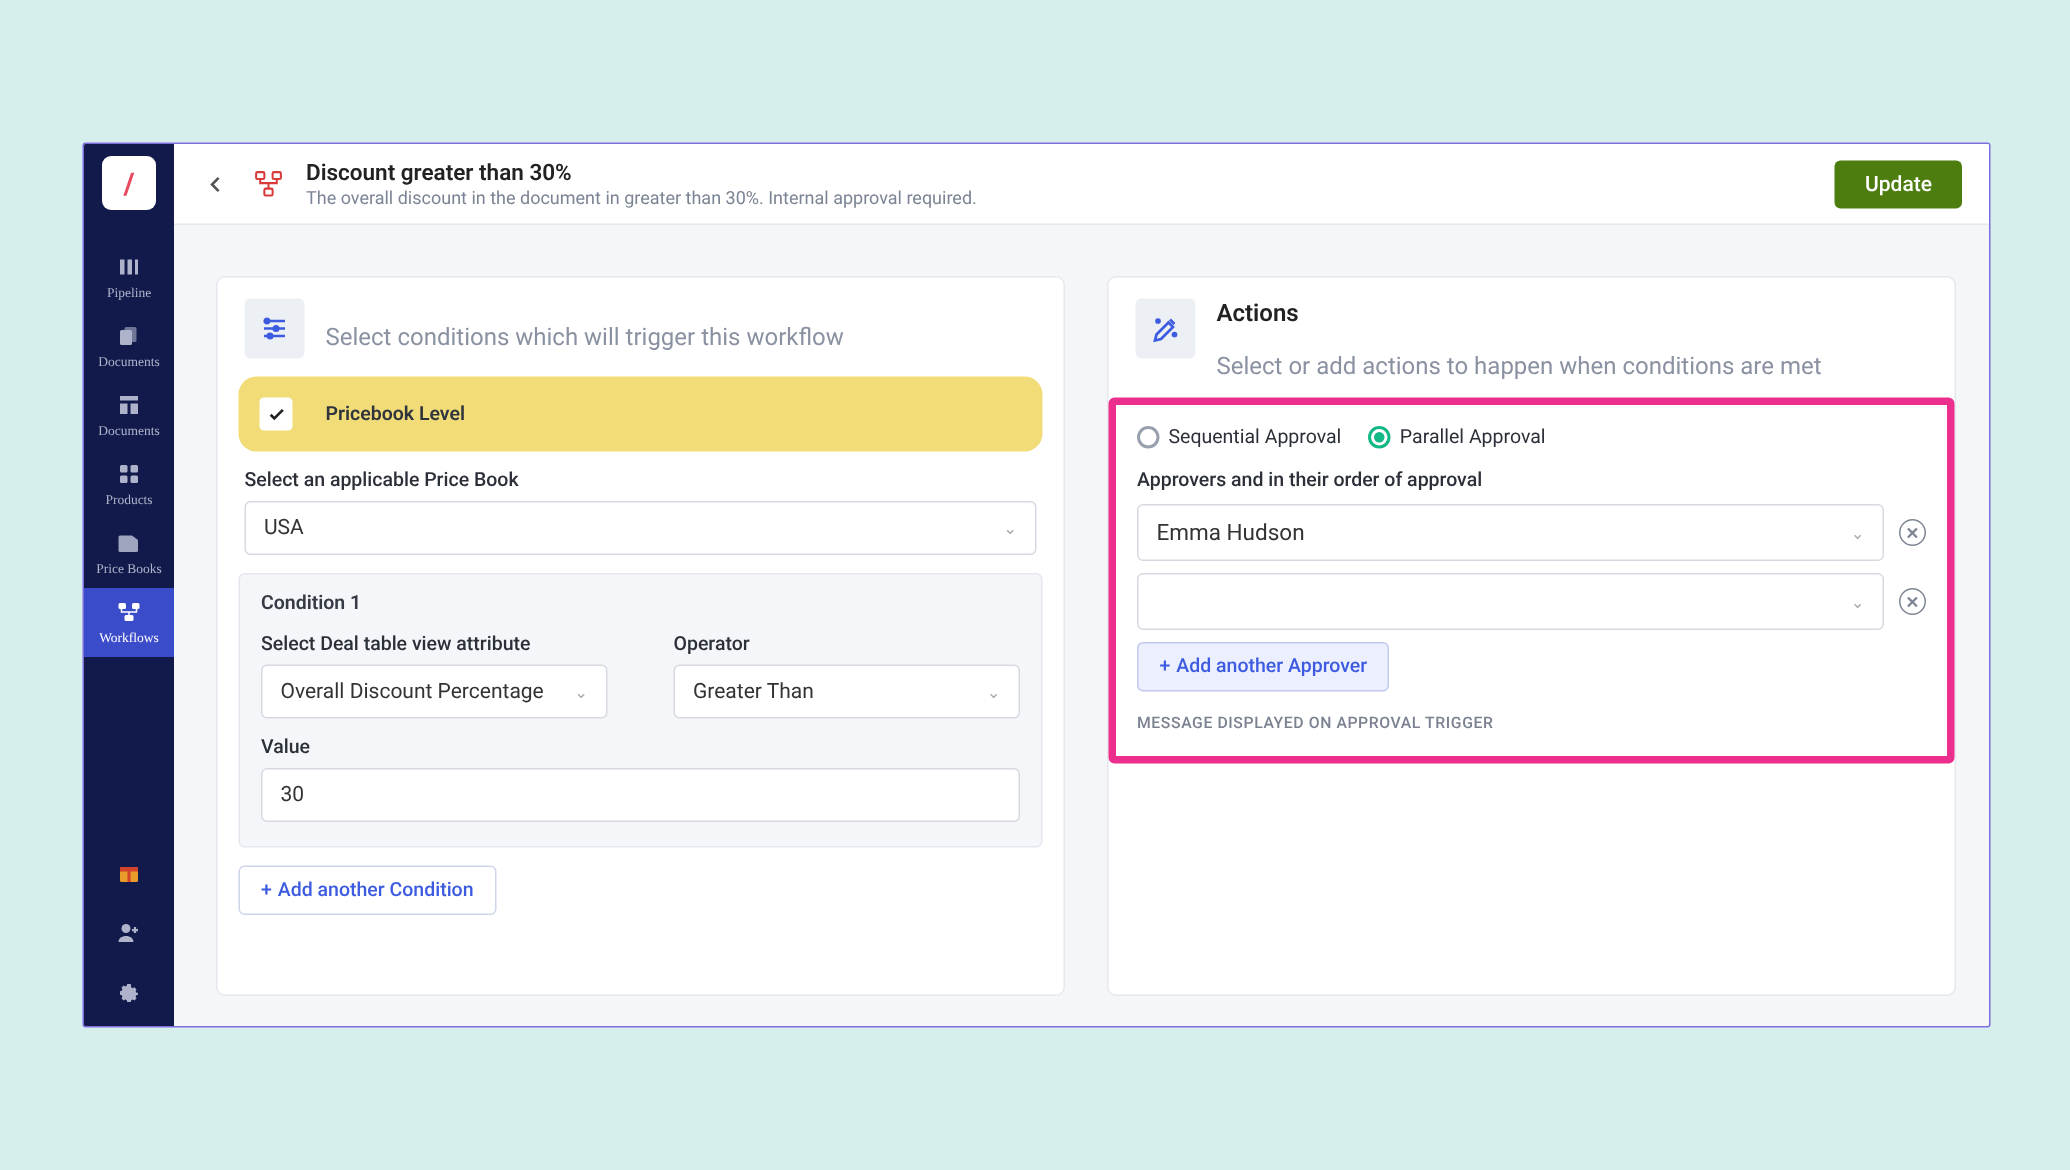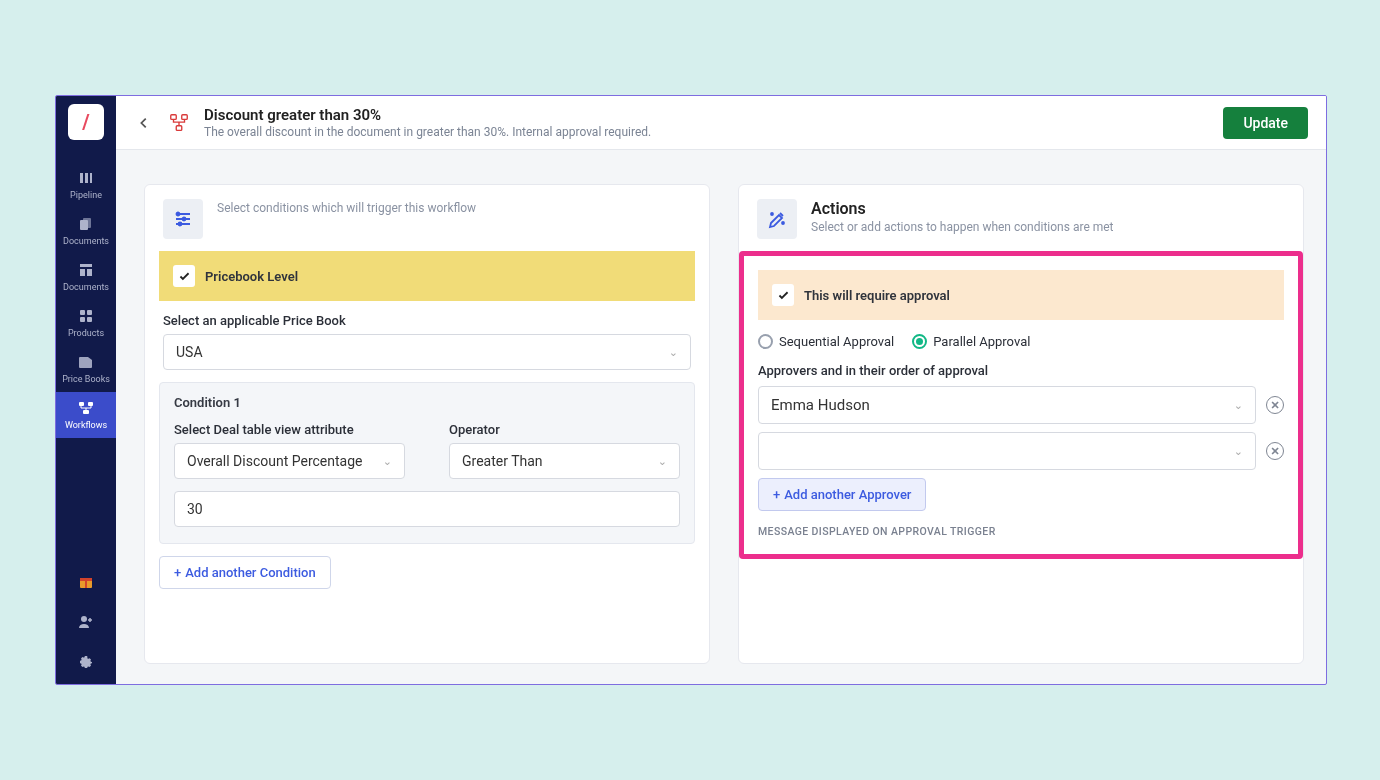--- a/index.html
+++ b/index.html
@@ -48,21 +48,21 @@
     content:"";
     position:absolute; right:-6px; top:50%;
     transform:translateY(-50%);
     width:0;height:0;
     border-top:6px solid transparent;
     border-bottom:6px solid transparent;
     border-right:6px solid #f4f6f8;
   }
   .nav-icon { width: 16px; height: 16px; display:flex; align-items:center; justify-content:center; margin-bottom:4px; }
   .nav-icon svg { width:16px; height:16px; }
-  .nav-label { font-size: 9px; text-align:right; }
+  .nav-label { font-size: 9px; text-align:right;font-family:Liberation Serif, serif; }
   .nav-spacer { flex: 1; }
   .nav-secondary .nav-item { padding: 10px 0; }
   .main {
     flex: 1;
     display: flex;
     flex-direction: column;
     overflow: hidden;
   }
   .topbar {
     background: #fff;
@@ -78,21 +78,21 @@
     cursor:pointer;
     color:#555;
   }
   .flow-icon {
     display:flex; align-items:center; justify-content:center;
   }
   .title-block { flex: 1; }
   .title-main { font-size: 15px; font-weight: 600; color:#222; }
   .title-sub { font-size: 12px; color:#7b8494; margin-top:1px; }
   .update-btn {
-    background: #15803d;
+    background: #4d7c0f;
     color:#fff;
     border:none;
     border-radius:4px;
     padding: 8px 20px;
     font-size: 14px;
     font-weight:500;
     cursor:pointer;
   }
   .content {
     flex:1;
@@ -116,27 +116,27 @@
     padding: 14px 18px 12px;
   }
   .panel-icon-box {
     width:40px; height:40px;
     background:#eceff4;
     border-radius:4px;
     display:flex; align-items:center; justify-content:center;
     color:#3c5be0;
   }
   .panel-title { font-size:16px; font-weight:600; color:#222; }
-  .panel-sub { font-size:12px; color:#8a92a2; margin-top:2px; }
+  .panel-sub { font-size:16px; color:#8a92a2; margin-top:16px; }
   .panel-body { padding: 0 14px 18px; display:flex; flex-direction:column; gap:12px; }
 
   .banner {
-    display:flex; align-items:center; gap:10px;
+    display:flex; align-items:center; gap:22px;
     padding: 14px 14px;
-    border-radius:0;
+    border-radius:12px;
     font-size:13px; font-weight:600; color:#30343c;
   }
   .banner.yellow { background:#f1dc78; }
   .banner.peach { background:#fce8cf; }
   .check-square {
     width:22px; height:22px;
     background:#fff; border-radius:3px;
     display:flex; align-items:center; justify-content:center;
     color:#333; font-size:14px;
   }
@@ -389,20 +389,21 @@
               </div>
               <div class="cond-col">
                 <div class="field-label">Operator</div>
                 <div class="select">
                   <span>Greater Than</span>
                   <span class="chev">⌄</span>
                 </div>
               </div>
             </div>
             <div class="field-group" style="padding:0;">
+              <div class="field-label">Value</div>
               <div class="text-input">
                 <span>30</span>
               </div>
             </div>
           </div>
 
           <div class="add-btn">
             <span>+</span>
             <span>Add another Condition</span>
           </div>
@@ -420,28 +421,20 @@
               </svg>
           </div>
           <div>
             <div class="panel-title">Actions</div>
             <div class="panel-sub">Select or add actions to happen when conditions are met</div>
           </div>
         </div>
 
         <div class="actions-highlight">
 
-          <div class="banner peach">
-            <span class="check-square">
-              <svg width="13" height="13" viewBox="0 0 16 16" fill="none" stroke="#222" stroke-width="2.2">
-                  <path d="M3 8l3 3 7-7"></path>
-                </svg>
-            </span>
-            <span>This will require approval</span>
-          </div>
 
           <div class="radio-row">
             <label class="radio-option">
               <span class="radio"></span>
               <span>Sequential Approval</span>
             </label>
             <label class="radio-option">
               <span class="radio checked"></span>
               <span>Parallel Approval</span>
             </label>

